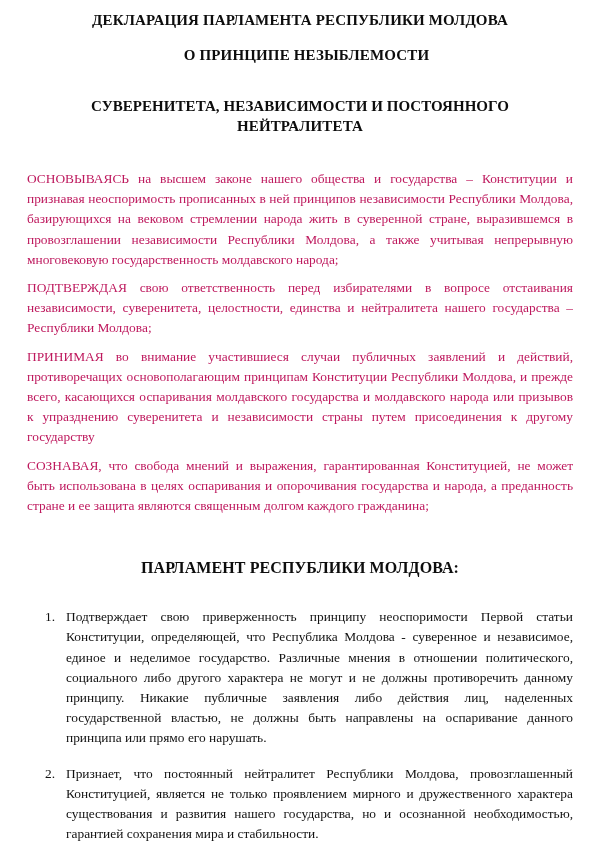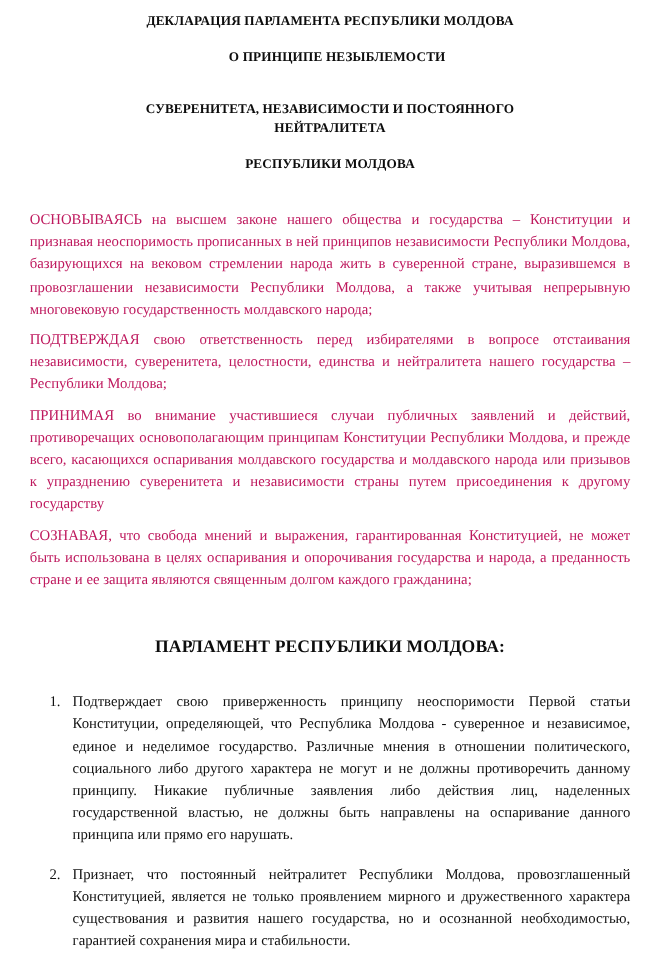--- a/index.html
+++ b/index.html
@@ -23,21 +23,21 @@
     padding: 0;
   }
 
   
   .title-block {
     padding-top: 13px;
     text-align: center;
   }
   .title-line {
     font-weight: bold;
-    font-size: 12px;
+    font-size: 15px;
     line-height: 1;
     letter-spacing: 0.15px;
     color: #0d0d0d;
     white-space: nowrap;
   }
   .title-line.l1 { margin-bottom: 20px; }
   .title-line.l2 { margin-bottom: 21px; padding-left: 13px; }
   .title-line.l3 { margin-bottom: 5px; letter-spacing: 0.05px; margin-top: 36px; }
   .title-line.l4 { margin-bottom: 21px; }
   .title-line.l5 { margin-bottom: 0; }
@@ -101,21 +101,20 @@
 </head>
 <body>
 
 <div class="page">
 
   <div class="title-block">
     <div class="title-line l1">ДЕКЛАРАЦИЯ ПАРЛАМЕНТА РЕСПУБЛИКИ МОЛДОВА</div>
     <div class="title-line l2">О ПРИНЦИПЕ НЕЗЫБЛЕМОСТИ</div>
     <div class="title-line l3">СУВЕРЕНИТЕТА,  НЕЗАВИСИМОСТИ И ПОСТОЯННОГО</div>
     <div class="title-line l4">НЕЙТРАЛИТЕТА</div>
-    <div class="title-line l5">РЕСПУБЛИКИ МОЛДОВА</div>
   </div>
 
   <div class="body-area">
 
     <p class="para">ОСНОВЫВАЯСЬ на высшем законе нашего общества и государства – Конституции и признавая неоспоримость прописанных в ней принципов независимости Республики Молдова, базирующихся на вековом стремлении народа жить в суверенной стране, выразившемся в провозглашении независимости Республики Молдова, а также учитывая непрерывную многовековую государственность молдавского народа;</p>
     <p class="para">ПОДТВЕРЖДАЯ свою ответственность перед избирателями в вопросе отстаивания независимости, суверенитета, целостности, единства и нейтралитета нашего государства – Республики Молдова;</p>
     <p class="para">ПРИНИМАЯ во внимание участившиеся случаи публичных заявлений и действий, противоречащих основополагающим принципам Конституции Республики Молдова, и прежде всего, касающихся оспаривания молдавского государства и молдавского народа или призывов к упразднению суверенитета и независимости страны путем присоединения к другому государству</p>
     <p class="para">СОЗНАВАЯ, что свобода мнений и выражения, гарантированная Конституцией, не может быть использована в целях оспаривания и опорочивания государства и народа, а преданность стране и ее защита являются священным долгом каждого гражданина;</p>
 
     <div class="section-heading">ПАРЛАМЕНТ РЕСПУБЛИКИ МОЛДОВА:</div>

